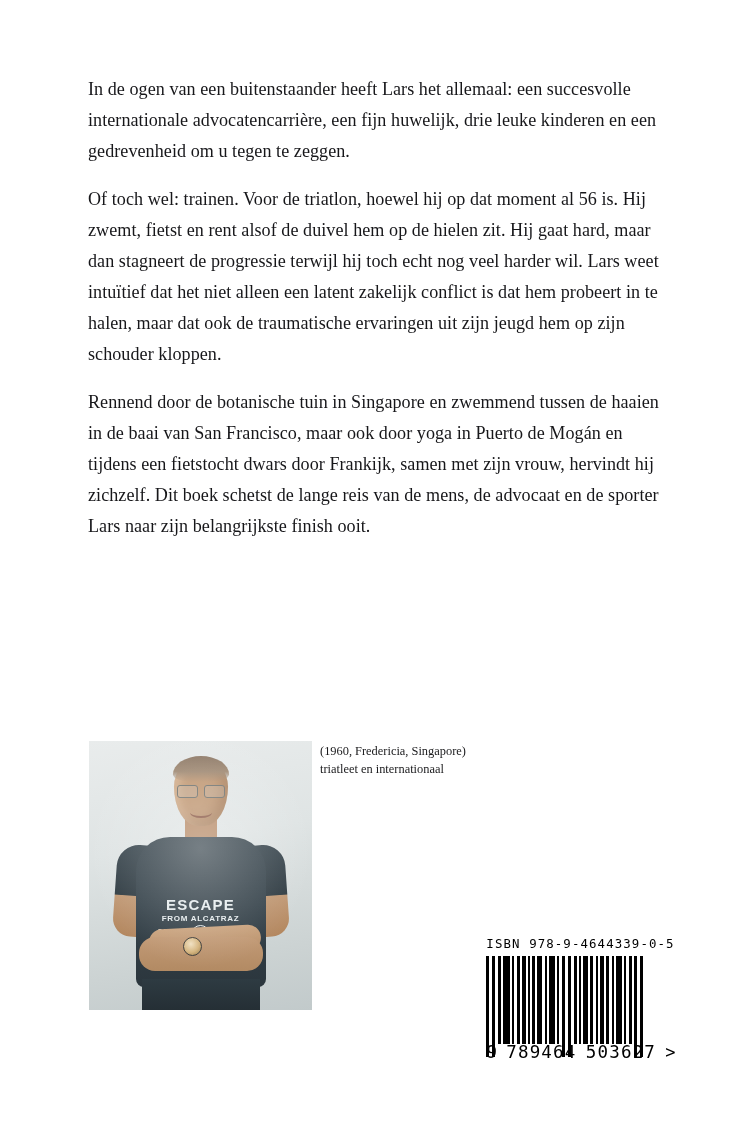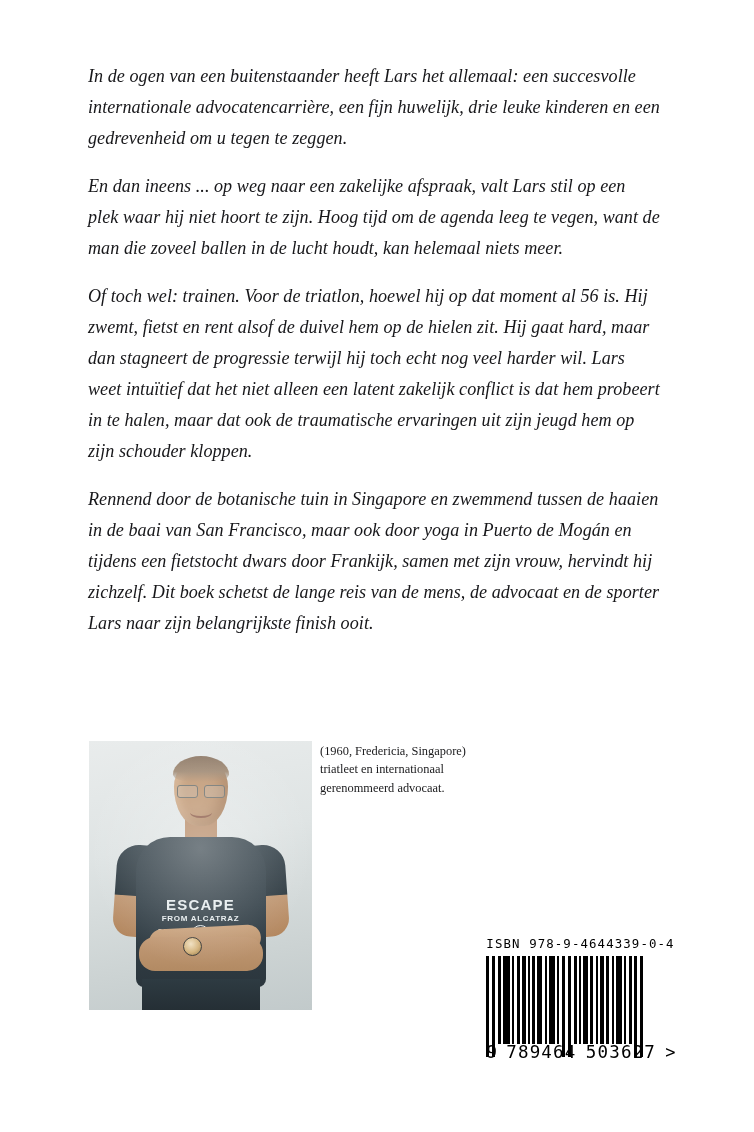--- a/index.html
+++ b/index.html
@@ -13,23 +13,22 @@
     height: 1132px;
     background: #ffffff;
     overflow: hidden;
     font-family: "Liberation Serif", "DejaVu Serif", serif;
   }
 
   
   .blurb {
     position: absolute;
     left: 88px;
-    top: 61px;
+    top: 74px;
     width: 572px;
-    font-style: italic;
   }
   .blurb p {
     margin: 0 0 17px 0;
     font-size: 18.1px;
     line-height: 31px;
     color: #17171a;
     letter-spacing: 0.05px;
     text-align: left;
   }
   .blurb p:last-child { margin-bottom: 0; }
@@ -236,21 +235,20 @@
   .bd-right { letter-spacing: 1.2px; }
   .bd-caret { font-size: 17px; padding-right: 0px; }
 </style>
 </head>
 <body>
 
 <div class="page">
 
   <div class="blurb">
     <p>In de ogen van een buitenstaander heeft Lars het allemaal: een succesvolle internationale advocatencarrière, een fijn huwelijk, drie leuke kinderen en een gedrevenheid om u tegen te zeggen.</p>
-    <p>En dan ineens ... op weg naar een zakelijke afspraak, valt Lars stil op een plek waar hij niet hoort te zijn. Hoog tijd om de agenda leeg te vegen, want de man die zoveel ballen in de lucht houdt, kan helemaal niets meer.</p>
     <p>Of toch wel: trainen. Voor de triatlon, hoewel hij op dat moment al 56 is. Hij zwemt, fietst en rent alsof de duivel hem op de hielen zit. Hij gaat hard, maar dan stagneert de progressie terwijl hij toch echt nog veel harder wil. Lars weet intuïtief dat het niet alleen een latent zakelijk conflict is dat hem probeert in te halen, maar dat ook de traumatische ervaringen uit zijn jeugd hem op zijn schouder kloppen.</p>
     <p>Rennend door de botanische tuin in Singapore en zwemmend tussen de haaien in de baai van San Francisco, maar ook door yoga in Puerto de Mogán en tijdens een fietstocht dwars door Frankijk, samen met zijn vrouw, hervindt hij zichzelf. Dit boek schetst de lange reis van de mens, de advocaat en de sporter Lars naar zijn belangrijkste finish ooit.</p>
   </div>
 
   <div class="photo">
     <div class="photo-bg"></div>
     <div class="fig">
       <div class="shoulderL"></div>
       <div class="shoulderR"></div>
       <div class="neck"></div>
@@ -273,25 +271,24 @@
       <div class="hair"></div>
       <div class="glasses"></div>
       <div class="smile"></div>
     </div>
     <div class="photo-vig"></div>
   </div>
 
   <div class="bio">
     <div class="bio-line">(1960, Fredericia, Singapore)</div>
     <div class="bio-line">triatleet en internationaal</div>
-    <div class="bio-line">gerenommeerd advocaat.</div>
   </div>
 
   <div class="isbn-block">
-    <div class="isbn-text">ISBN 978-9-4644339-0-4</div>
+    <div class="isbn-text">ISBN 978-9-4644339-0-5</div>
     <div class="barcode">
       <div class="bars" id="bars">
           <div class="bar tall" style="width: 3px; flex: 0 0 3px;"></div>
           <div class="bar g" style="width: 3px; flex: 0 0 3px;"></div>
           <div class="bar tall" style="width: 3px; flex: 0 0 3px;"></div>
           <div class="bar g" style="width: 3px; flex: 0 0 3px;"></div>
           <div class="bar short" style="width: 3px; flex: 0 0 3px;"></div>
           <div class="bar g" style="width: 2px; flex: 0 0 2px;"></div>
           <div class="bar short" style="width: 7px; flex: 0 0 7px;"></div>
           <div class="bar g" style="width: 2px; flex: 0 0 2px;"></div>

